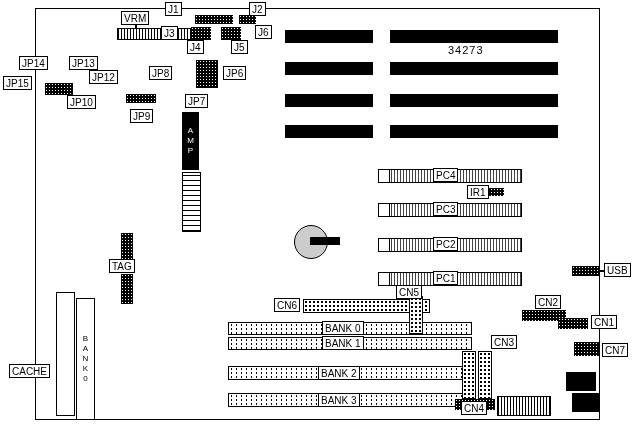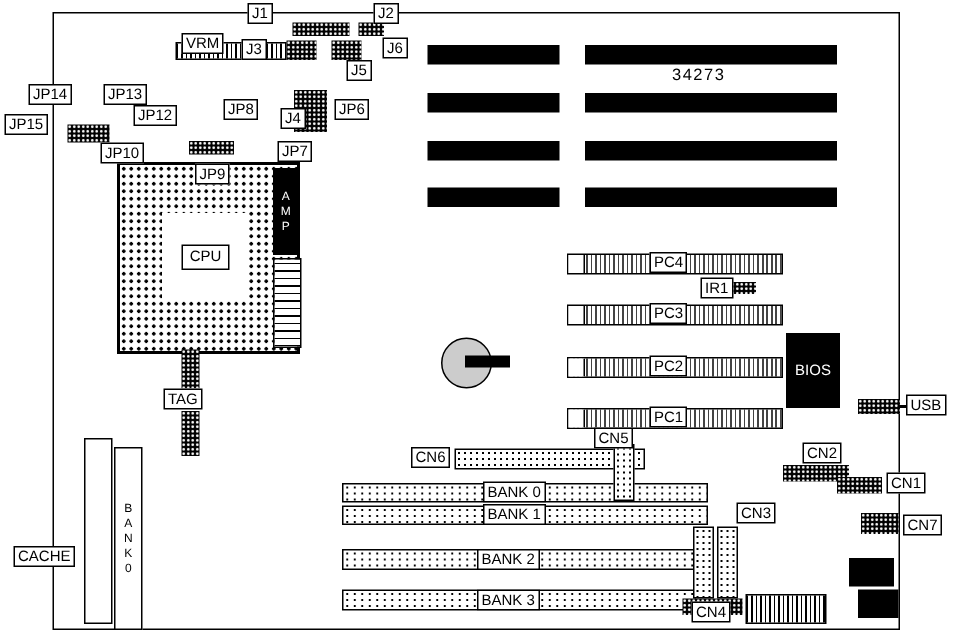--- a/index.html
+++ b/index.html
@@ -73,23 +73,20 @@
   <div class="pci" style="left:378px;top:238px;width:142px;"></div>
   <div class="pci" style="left:378px;top:272px;width:142px;"></div>
   <div class="lbl" style="left:433px;top:168px;">PC4</div>
   <div class="lbl" style="left:433px;top:202px;">PC3</div>
   <div class="lbl" style="left:433px;top:237px;">PC2</div>
   <div class="lbl" style="left:433px;top:271px;">PC1</div>
 
   <div class="lbl" style="left:467px;top:185px;">IR1</div>
   <div class="dots-b" style="left:478px;top:188px;width:26px;height:8px;"></div>
 
-  <div class="bios">
-    <span>BIOS</span>
-  </div>
 
   <div class="dots-b" style="left:572px;top:266px;width:28px;height:10px;"></div>
   <div class="line" style="left:599px;top:270px;width:5px;height:2px;"></div>
   <div class="lbl" style="left:604px;top:263px;">USB</div>
 
   <div class="lbl" style="left:535px;top:295px;">CN2</div>
   <div class="dots-b" style="left:522px;top:310px;width:44px;height:11px;"></div>
 
   <div class="dots-b" style="left:558px;top:318px;width:30px;height:11px;"></div>
   <div class="lbl" style="left:591px;top:315px;">CN1</div>
@@ -118,55 +115,50 @@
   <div class="lbl" style="left:318px;top:393px;">BANK 3</div>
 
   <div class="lbl" style="left:274px;top:298px;">CN6</div>
   <div class="dots-w" style="left:303px;top:299px;width:125px;height:12px;"></div>
   <div class="lbl" style="left:396px;top:285px;">CN5</div>
   <div class="dots-w" style="left:409px;top:296px;width:12px;height:36px;"></div>
 
   <div class="batt-circle"></div>
   <div class="batt-bar"></div>
 
-  <div class="socket">
-    <div class="socket-center">
-      <span class="boxlabel">CPU</span>
-    </div>
-  </div>
 
   <div class="amp-black">
     <span class="vtext">AMP</span>
   </div>
   <div class="amp-stripes"></div>
 
   <div class="dots-b" style="left:121px;top:233px;width:12px;height:26px;"></div>
   <div class="lbl" style="left:109px;top:259px;">TAG</div>
   <div class="dots-b" style="left:121px;top:274px;width:12px;height:30px;"></div>
 
   <div class="chip" style="left:56px;top:292px;width:17px;height:122px;"></div>
   <div class="chip" style="left:76px;top:298px;width:17px;height:120px;">
     <span class="vtext">BANK0</span>
   </div>
   <div class="lbl" style="left:9px;top:348px;margin-top:16px;">CACHE</div>
 
-  <div class="lbl" style="left:121px;top:22px;">VRM</div>
+  <div class="lbl" style="left:121px;top:11px;">VRM</div>
   <div class="line" style="left:135px;top:25px;width:2px;height:4px;"></div>
   <div class="hatch" style="left:117px;top:28px;width:72px;height:10px;"></div>
 
   <div class="lbl" style="left:165px;top:2px;">J1</div>
   <div class="lbl" style="left:249px;top:2px;">J2</div>
   <div class="dots-b" style="left:195px;top:15px;width:38px;height:9px;"></div>
   <div class="dots-b" style="left:239px;top:15px;width:17px;height:9px;"></div>
 
   <div class="lbl" style="left:161px;top:26px;">J3</div>
   <div class="lbl" style="left:255px;top:25px;">J6</div>
   <div class="dots-b" style="left:191px;top:27px;width:20px;height:13px;"></div>
   <div class="dots-b" style="left:221px;top:27px;width:20px;height:13px;"></div>
-  <div class="lbl" style="left:187px;top:40px;margin-top:32px;">J4</div>
+  <div class="lbl" style="left:187px;top:40px;">J4</div>
   <div class="lbl" style="left:231px;top:40px;">J5</div>
 
   <div class="lbl" style="left:19px;top:56px;">JP14</div>
   <div class="lbl" style="left:69px;top:56px;">JP13</div>
   <div class="lbl" style="left:3px;top:76px;">JP15</div>
   <div class="lbl" style="left:89px;top:70px;">JP12</div>
   <div class="dots-b" style="left:45px;top:83px;width:28px;height:12px;"></div>
 
   <div class="lbl" style="left:149px;top:66px;text-align:right;">JP8</div>
   <div class="lbl" style="left:223px;top:66px;">JP6</div>

